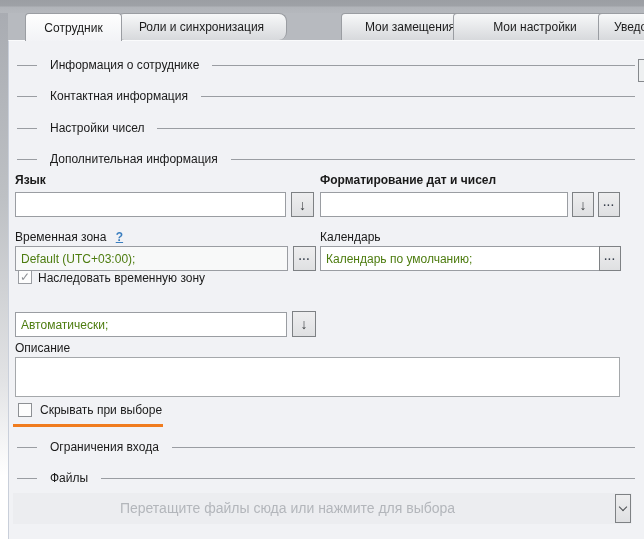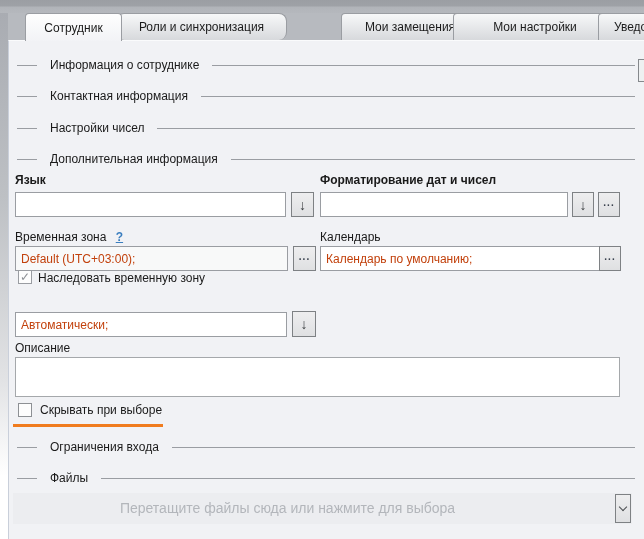--- a/index.html
+++ b/index.html
@@ -24,21 +24,21 @@
 
   
   .section{position:absolute;left:17px;width:618px;height:16px;display:flex;
     align-items:center;gap:13px;cursor:pointer;}
   .section .dash{width:20px;height:1px;background:#9a9da2;}
   .section .title{font-size:12px;color:#1a1a1a;white-space:nowrap;}
   .section .line{flex:1;height:1px;background:#9a9da2;}
 
   .lbl{position:absolute;font-size:12px;color:#1a1a1a;white-space:nowrap;}
   .field{position:absolute;height:25px;border:1px solid #9a9da2;background:#fff;
-    font-size:12px;color:#c2410c;padding:6px 5px;}
+    font-size:12px;color:#4d7c0f;padding:6px 5px;}
   .field.gray{background:#f8f9f9;}
   .btn{position:absolute;border:1px solid #7e8184;display:flex;align-items:center;
     justify-content:center;cursor:pointer;color:#3c3f42;
     background:linear-gradient(180deg,#eeeeef,#dfe0e2);}
   .btn .arrow{font-size:14px;line-height:1;}
   .btn .dots{font-size:10px;letter-spacing:1px;font-weight:bold;color:#39414d;line-height:1;padding-bottom:4px;}
   .help{font-size:12px;font-weight:bold;text-decoration:underline;cursor:pointer;}
 
   .checkbox{position:absolute;width:14px;height:14px;border:1px solid #8d9094;background:#fdfdfd;
     display:flex;align-items:center;justify-content:center;cursor:pointer;}

